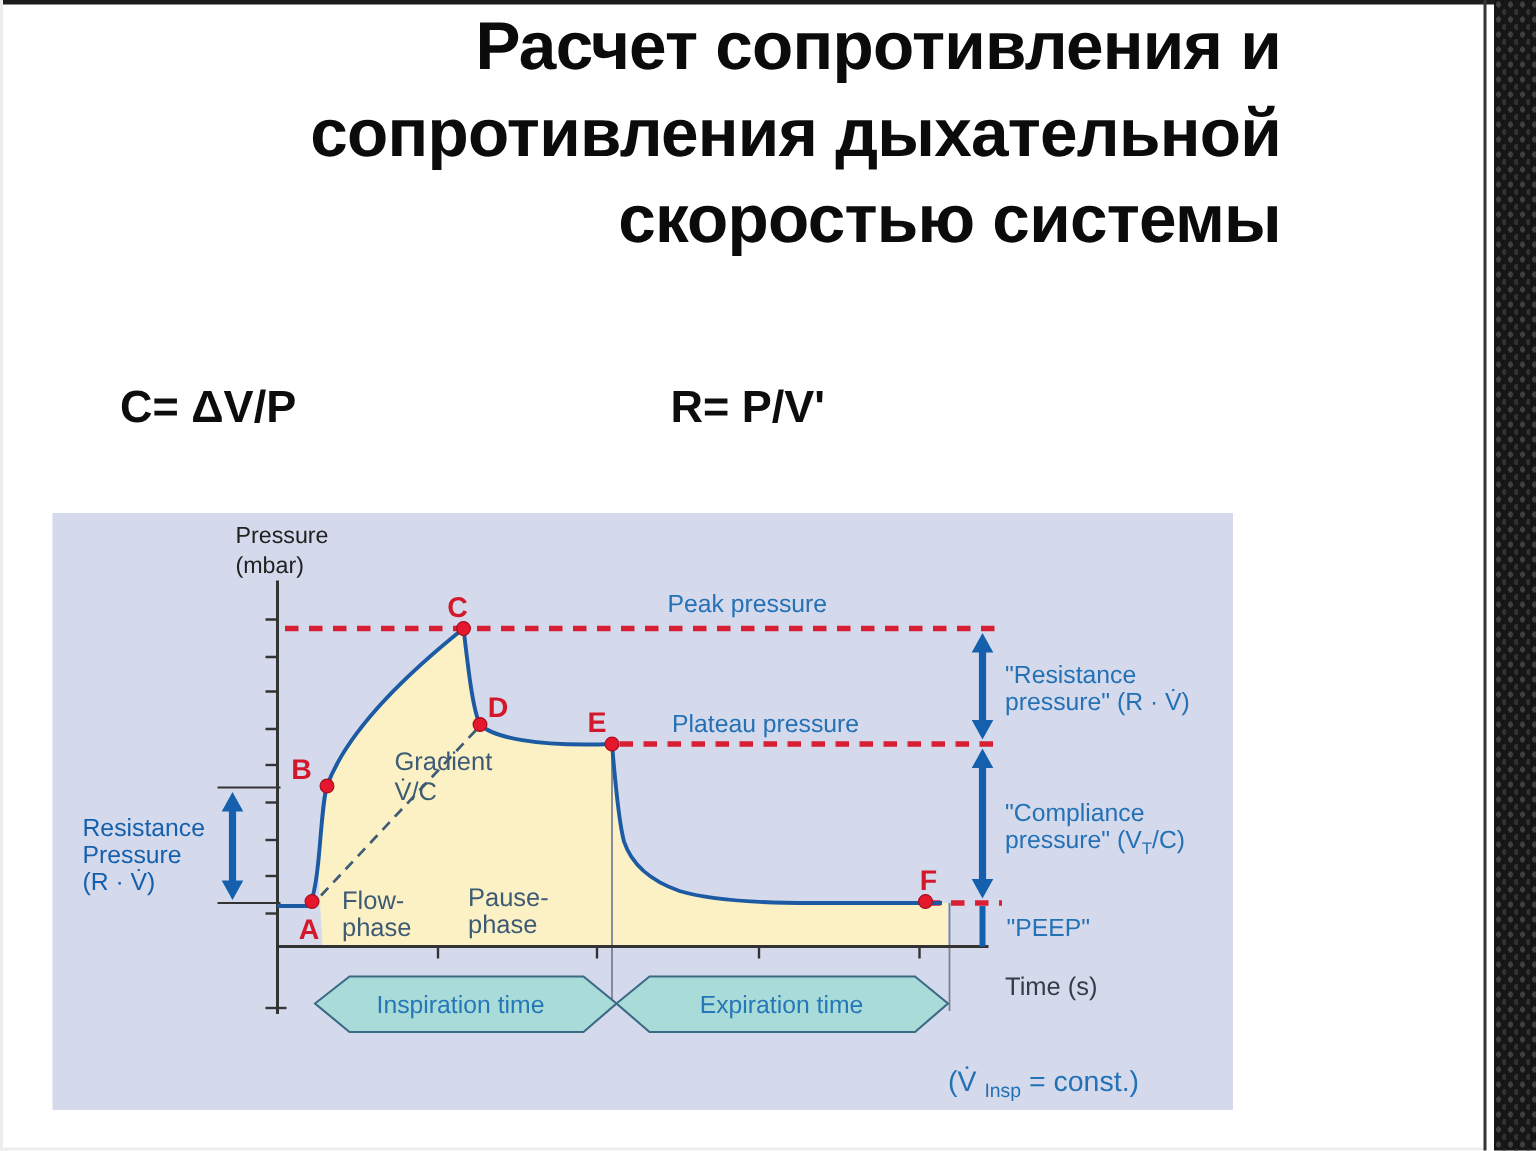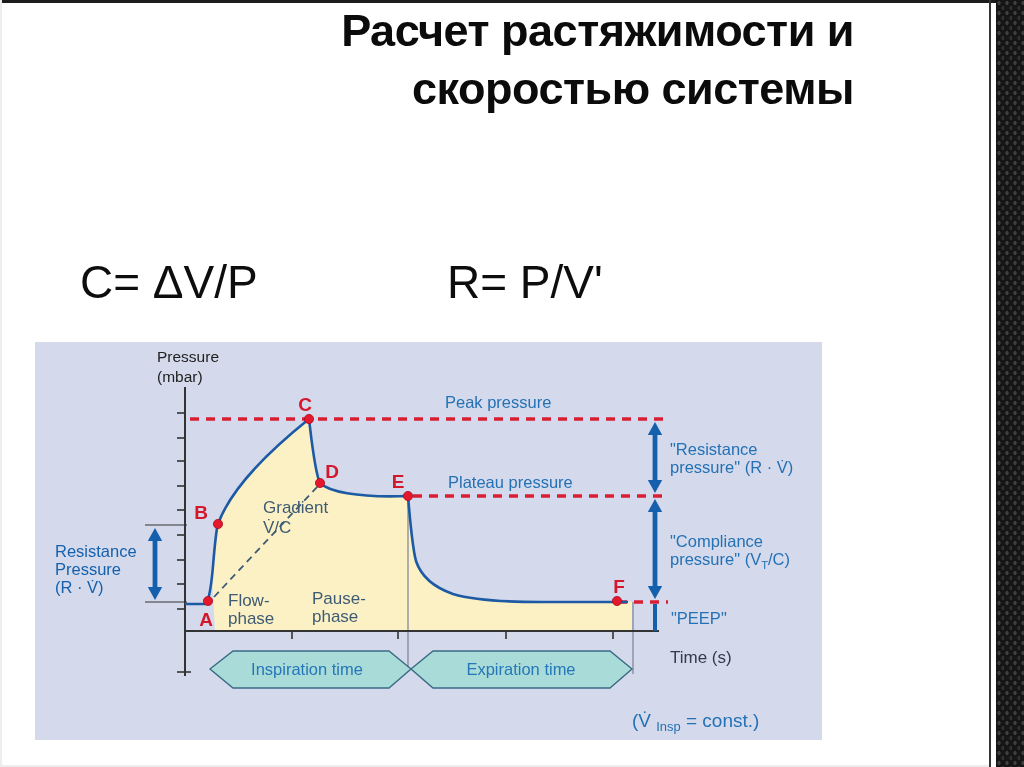--- a/index.html
+++ b/index.html
@@ -19,39 +19,40 @@
       radial-gradient(ellipse 2.4px 3.2px at 3px 3px, #3f3f3f 60%, transparent 72%),
       radial-gradient(ellipse 2.4px 3.2px at 7px 8px, #313131 60%, transparent 72%);
     background-size:8px 10px;
   }
   .title{
     position:absolute;top:2px;right:170px;text-align:right;
     font-weight:bold;color:#0b0b0b;font-size:45px;line-height:57.5px;letter-spacing:-0.5px;
   }
   .title div{white-space:nowrap;}
   .formula{
-    position:absolute;top:255px;font-size:46px;font-weight:400;color:#0d0d0d;white-space:nowrap;
+    position:absolute;top:255px;font-size:30px;font-weight:700;color:#0d0d0d;white-space:nowrap;
   }
   .formula-c{left:80px;}
   .formula-r{left:447px;}
   .diagram{
     position:absolute;left:35px;top:342px;width:787px;height:398px;
     background:#d4daec;
   }
   svg text{font-family:"Liberation Sans","DejaVu Sans",sans-serif;}
 </style>
 </head>
 <body>
 
 <div class="top-border"></div>
 <div class="left-border"></div>
 <div class="bottom-border"></div>
 
 <div class="title">
-  <div>Расчет растяжимости и</div>
+  <div>Расчет сопротивления и</div>
+  <div>сопротивления дыхательной</div>
   <div>скоростью системы</div>
 </div>
 
 <div class="formula formula-c">C= ΔV/P</div>
 <div class="formula formula-r">R= P/V'</div>
 
 <div class="diagram">
   <svg id="diagram-svg" width="787" height="398" viewBox="0 0 787 398">
       <path d="M180,289 L177,235 C178,230 178,227 178,224 C180,200 181,188 183,182 C196,146 234,109 274,77 C277,102 280,131 285,141 C293,149 320,156 373,154 C375,177 377,204 381,219 C386,234 398,245 418,252 C438,258 472,260 505,260 L597,260 L597,289 Z" fill="#fcf1c4" stroke="none"></path>
       <line x1="373" y1="155" x2="373" y2="330" stroke="#7b8194" stroke-width="1.2"></line>

